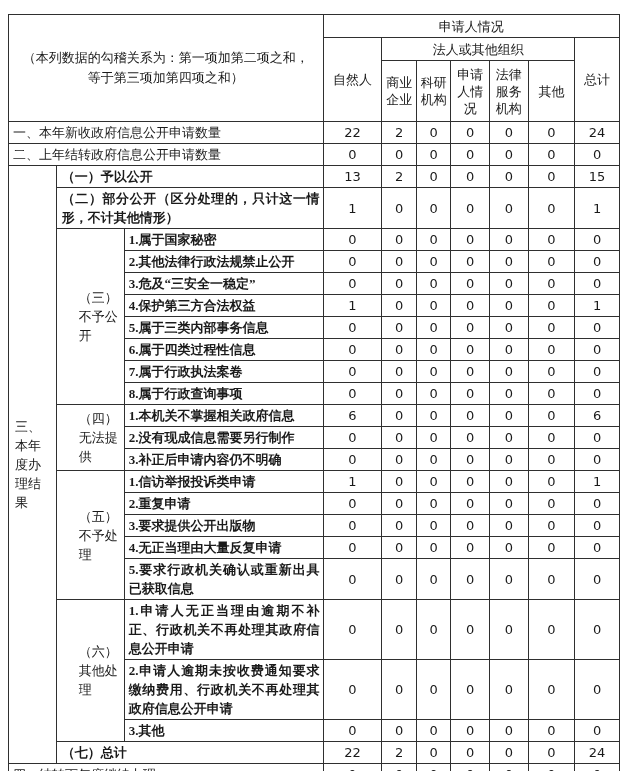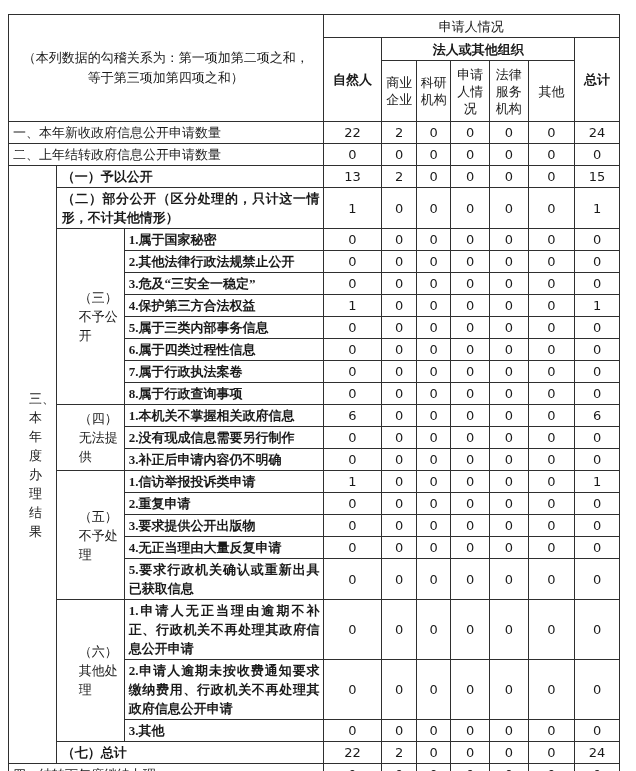--- a/index.html
+++ b/index.html
@@ -14,28 +14,28 @@
   col.c-sci{width:34px;}
   col.c-soc{width:38px;}
   col.c-law{width:38px;}
   col.c-oth{width:46px;}
   col.c-tot{width:44px;}
   th,td{border:1px solid #2f2f2f;vertical-align:middle;padding:1px 3px;
         font-weight:normal;overflow:hidden;}
   th{text-align:center;line-height:17px;}
   td.note{text-align:center;line-height:20px;padding:2px 8px;margin-top:48px;}
   tr.hr1 th{height:20px;}
-  tr.hr2 th{height:20px;font-weight:bold;}
+  tr.hr2 th{height:20px;}
   tr.hr3 th{height:58px;}
   td.lbl{text-align:left;line-height:19px;text-align:justify;}
   td.l0{padding-left:4px;margin-top:8px;}
   td.l1{padding-left:5px;font-weight:bold;}
   td.l2{padding-left:4px;font-weight:bold;}
   td.grp{text-align:left;line-height:19px;padding-left:22px;vertical-align:middle;}
-  td.spine{text-align:left;line-height:19px;padding-left:20px;vertical-align:middle;}
+  td.spine{text-align:left;line-height:19px;padding-left:6px;vertical-align:middle;}
   td.num{text-align:center;font-family:"DejaVu Sans","Liberation Sans",sans-serif;
          font-size:13px;height:19px;line-height:19px;padding:1px 0;}
 </style>
 </head>
 <body>
 
 <div class="page">
   <table>
     <colgroup>
       <col class="c-spine">

